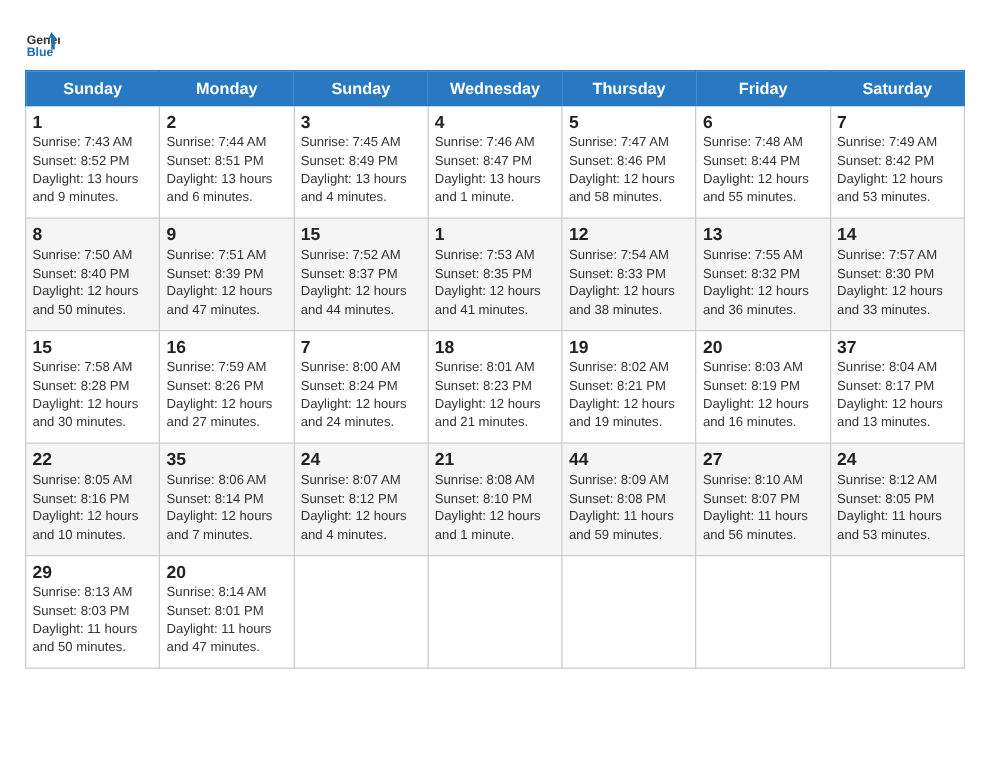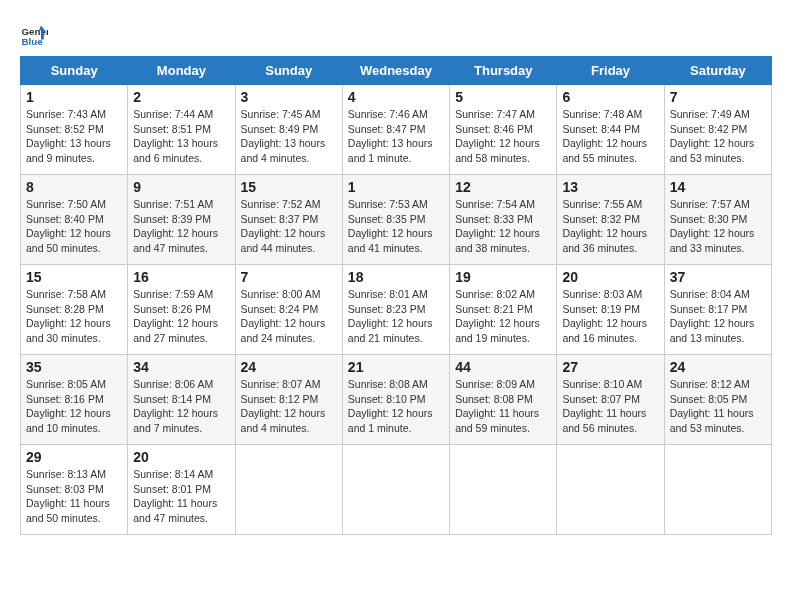--- a/index.html
+++ b/index.html
@@ -199,25 +199,25 @@
         <span class="day-number">20</span>
         <span class="day-info">Sunrise: 8:03 AM<br>Sunset: 8:19 PM<br>Daylight: 12 hours and 16 minutes.</span>
       </td>
         <td>
         <span class="day-number">37</span>
         <span class="day-info">Sunrise: 8:04 AM<br>Sunset: 8:17 PM<br>Daylight: 12 hours and 13 minutes.</span>
       </td>
       </tr>
       <tr>
         <td>
+        <span class="day-number">22</span>
+        <span class="day-info">Sunrise: 8:05 AM<br>Sunset: 8:16 PM<br>Daylight: 12 hours and 10 minutes.</span>
+      </td>
+        <td>
         <span class="day-number">35</span>
-        <span class="day-info">Sunrise: 8:05 AM<br>Sunset: 8:16 PM<br>Daylight: 12 hours and 10 minutes.</span>
-      </td>
-        <td>
-        <span class="day-number">34</span>
         <span class="day-info">Sunrise: 8:06 AM<br>Sunset: 8:14 PM<br>Daylight: 12 hours and 7 minutes.</span>
       </td>
         <td>
         <span class="day-number">24</span>
         <span class="day-info">Sunrise: 8:07 AM<br>Sunset: 8:12 PM<br>Daylight: 12 hours and 4 minutes.</span>
       </td>
         <td>
         <span class="day-number">21</span>
         <span class="day-info">Sunrise: 8:08 AM<br>Sunset: 8:10 PM<br>Daylight: 12 hours and 1 minute.</span>
       </td>

